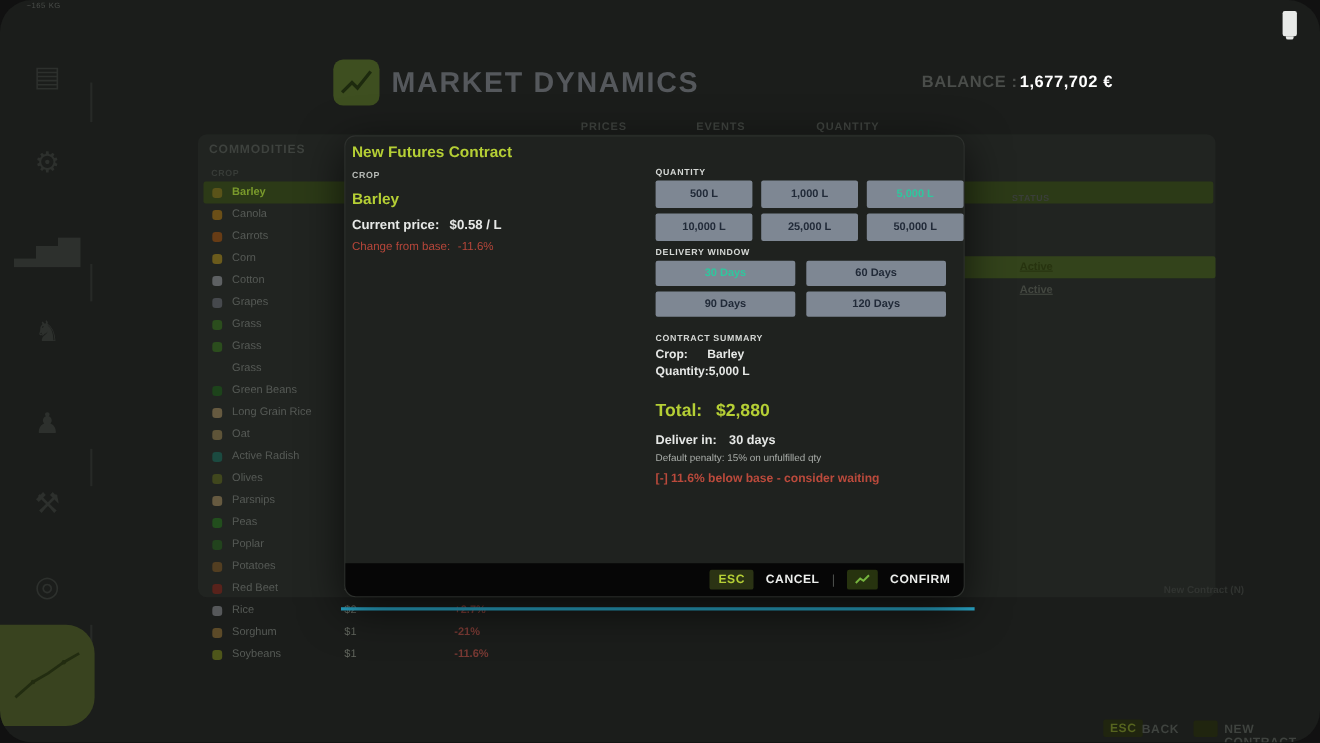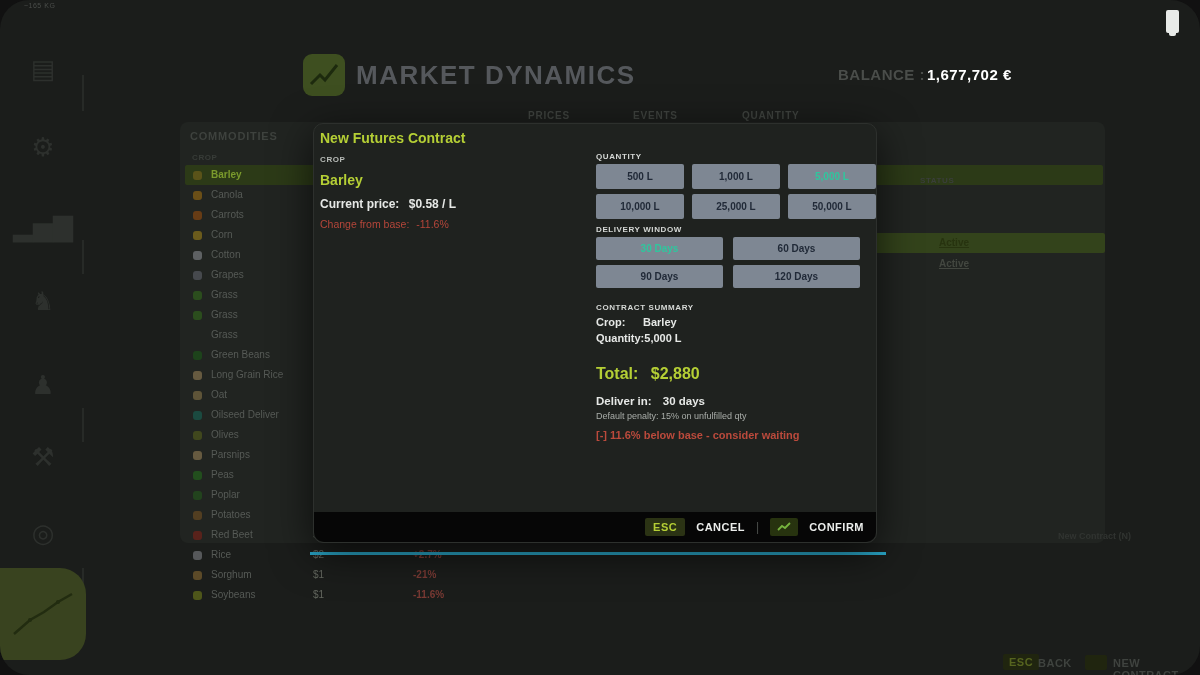--- a/index.html
+++ b/index.html
@@ -43,21 +43,21 @@
   .c-row.selected .c-name { color:#7a9a2c; font-weight:700; }
   .dot { position:absolute; left:8px; top:6px; width:9px; height:9px; border-radius:3px; background:var(--c, transparent); }
   .c-name  { position:absolute; left:26px; top:4px; font-size:10px; color:#565a56; }
   .c-price { position:absolute; left:128px; top:4px; font-size:10px; color:#63675f; }
   .c-chg   { position:absolute; left:228px; top:4px; font-size:10px; font-weight:700; color:#7a3a34; }
 
   
   .status-hdr { left:920px; top:176px; font-size:8px; font-weight:700; letter-spacing:.6px; color:#3a3e3a; }
   .ct-row { left:760px; width:345px; height:20px; }
   .ct-row.hl { background:#33431b; border-radius:2px; }
-  .ct-status { position:absolute; left:179px; top:4px; font-size:10px; font-weight:700; color:#434740;text-decoration:underline; }
+  .ct-status { position:absolute; left:167px; top:4px; font-size:10px; font-weight:700; color:#434740;text-decoration:underline; }
   .ct-row.hl .ct-status { color:#27330f; }
   .hint-new-contract { left:1058px; top:531px; font-size:9px; font-weight:700; color:#313431; }
 
   .cyan-line { left:310px; top:552px; width:576px; height:3px; background:#2aa9cb; z-index:60; }
 
   
   .bbar { top:654px; font-size:11px; font-weight:700; letter-spacing:.5px; }
   .bbar-esc { left:1003px; color:#56641f; background:#20250f; border-radius:2px; padding:2px 6px; }
   .bbar-back { left:1038px; top:657px; color:#3f433f; }
   .bbar-nbadge { left:1085px; top:655px; width:22px; height:15px; background:#20250f; border-radius:2px; }
@@ -269,21 +269,21 @@
 
       <div class="c-row">
         <span class="dot" style="--c: #5e5438;"></span>
         <span class="c-name">Oat</span>
         <span class="c-price"></span>
         <span class="c-chg"></span>
       </div>
 
       <div class="c-row">
         <span class="dot" style="--c: #1b4a40;"></span>
-        <span class="c-name">Oilseed Deliver</span>
+        <span class="c-name">Active Radish</span>
         <span class="c-price"></span>
         <span class="c-chg"></span>
       </div>
 
       <div class="c-row">
         <span class="dot" style="--c: #40471d;"></span>
         <span class="c-name">Olives</span>
         <span class="c-price"></span>
         <span class="c-chg"></span>
       </div>

